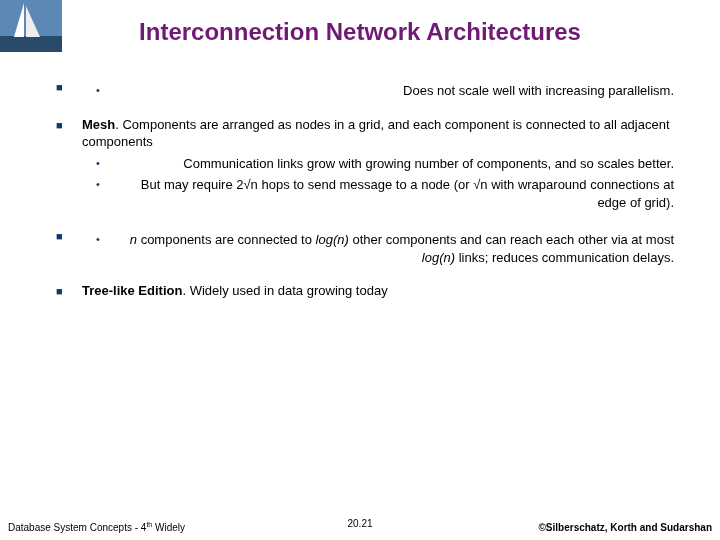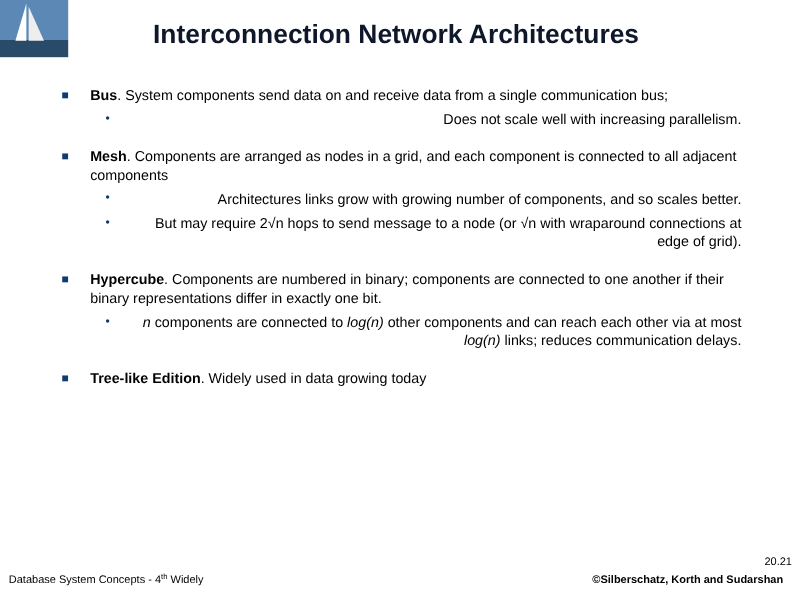--- a/index.html
+++ b/index.html
@@ -42,21 +42,21 @@
     border-bottom: 31px solid #eee;
   }
   .title {
     position: absolute;
     top: 18px;
     left: 0;
     width: 720px;
     text-align: center;
     font-size: 24px;
     font-weight: bold;
-    color: #0f172a;
+    color: #701a75;
   }
   .content {
     position: absolute;
     top: 78px;
     left: 56px;
     width: 618px;
     font-size: 13px;
     line-height: 1.35;
   }
   .l1 {
@@ -89,70 +89,68 @@
   .italic { font-style: italic; }
   .footer {
     position: absolute;
     bottom: 7px;
     left: 0;
     width: 720px;
     font-size: 10px;
     color: #000;
   }
   .footer-left { position: absolute; left: 8px; bottom: 0; }
-  .footer-center { position: absolute; left: 0; width: 720px; text-align: right; bottom: 16px; }
+  .footer-center { position: absolute; left: 0; width: 720px; text-align: center; bottom: 4px; }
   .footer-right { position: absolute; right: 8px; bottom: 0; font-weight: bold; }
   sup { font-size: 7px; }
 </style>
 </head>
 <body>
 
 <div class="logo">
   <div class="sail"></div>
   <div class="sail2"></div>
 </div>
 
 <div class="title">Interconnection Network Architectures</div>
 
 <div class="content">
 
   <div class="l1">
     <div class="bullet">■</div>
     <div class="body">
-      <span><b>Bus</b><span>. System components send data on and receive data from a single communication bus;</span></span>
       <div class="l2">
         <div class="dot">•</div>
         <div class="body">Does not scale well with increasing parallelism.</div>
       </div>
     </div>
   </div>
 
   <div class="spacer"></div>
 
   <div class="l1">
     <div class="bullet">■</div>
     <div class="body">
       <span><b>Mesh</b><span>. Components are arranged as nodes in a grid, and each component is connected to all adjacent components</span></span>
       <div class="l2">
         <div class="dot">•</div>
-        <div class="body">Architectures links grow with growing number of components, and so scales better.</div>
+        <div class="body">Communication links grow with growing number of components, and so scales better.</div>
       </div>
       <div class="l2">
         <div class="dot">•</div>
         <div class="body">But may require 2√n hops to send message to a node (or √n with wraparound connections at edge of grid).</div>
       </div>
     </div>
   </div>
 
   <div class="spacer"></div>
 
   <div class="l1">
     <div class="bullet">■</div>
     <div class="body">
-      <span><b>Hypercube</b><span>.  Components are numbered in binary;  components are connected to one another if their binary representations differ in exactly one bit.</span></span>
       <div class="l2">
         <div class="dot">•</div>
         <div class="body"><span class="italic">n</span> components are connected to <span class="italic">log(n)</span> other components and can reach each other via at most <span class="italic">log(n)</span> links; reduces communication delays.</div>
       </div>
     </div>
   </div>
 
   <div class="spacer"></div>
 
   <div class="l1">

